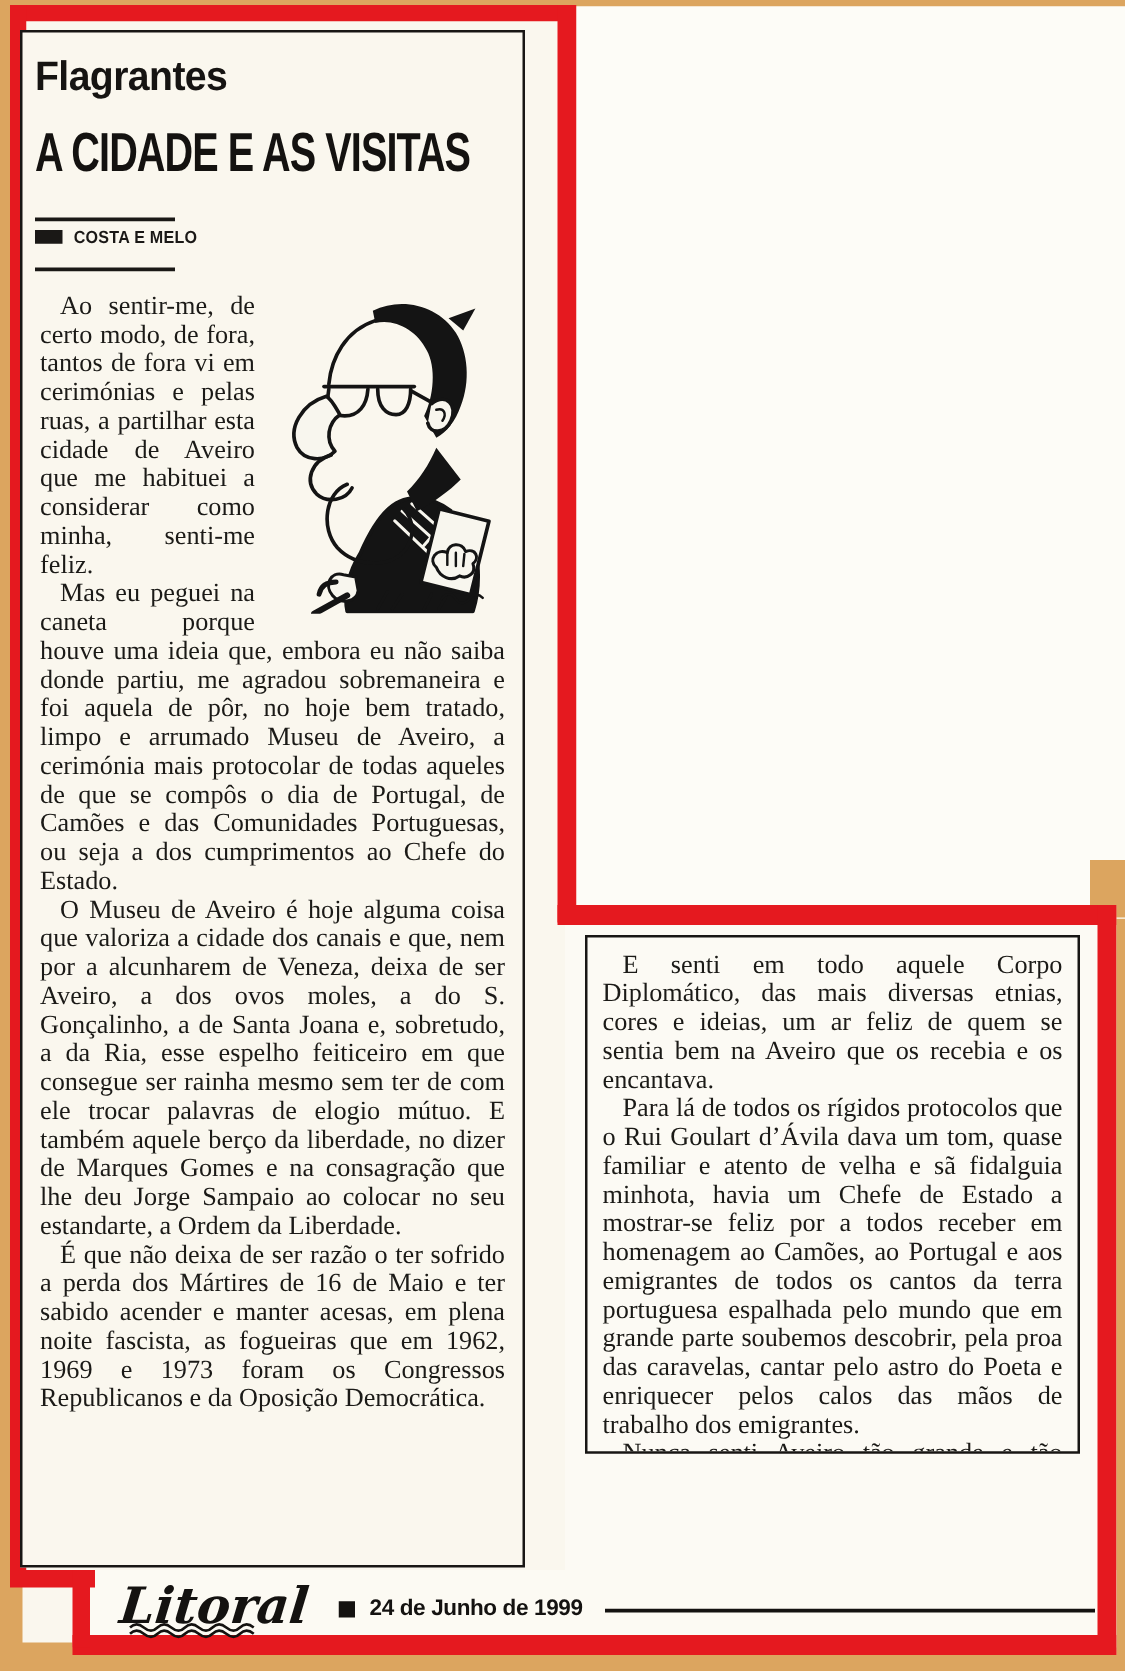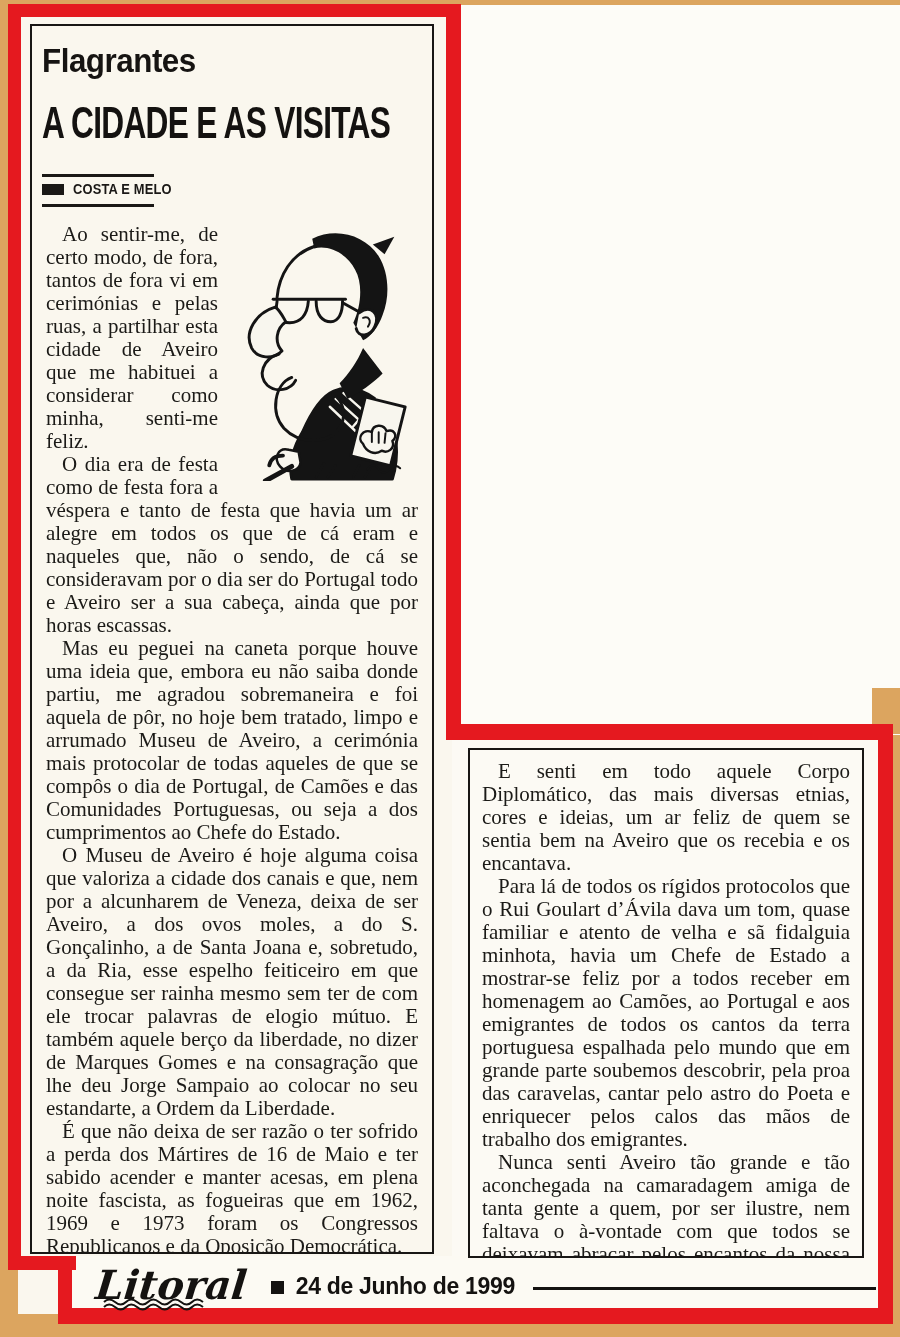--- a/index.html
+++ b/index.html
@@ -8,73 +8,73 @@
     background:#dca55f;
     font-family:"Liberation Serif", serif;
     color:#1b1a17;
   }
   .abs{position:absolute;}
   .paper{position:absolute;background:#faf7ee;}
   .red{position:absolute;background:#e5191f;}
   .blackbox{position:absolute;border:2px solid #181614;box-sizing:border-box;overflow:hidden;}
 
   
-  #left-box{left:30px;top:24px;width:404px;height:1230px;background:#faf7ee;}
+  #left-box{left:16px;top:24px;width:404px;height:1230px;background:#faf7ee;}
   .kicker{
     margin:16px 0 0 10px;
     font-family:"Liberation Sans", sans-serif;font-weight:bold;
     font-size:33px;letter-spacing:-0.5px;
     transform:scaleX(0.95);transform-origin:left center;white-space:nowrap;
     color:#161412;
   }
   .headline{
     margin:18px 0 0 10px;
     font-family:"Liberation Sans", sans-serif;font-weight:bold;
     font-size:44px;letter-spacing:-1px;
     transform:scaleX(0.72);transform-origin:left center;white-space:nowrap;
     color:#141210;
   }
   .byline{margin:26px 0 0 10px;width:112px;}
   .byline-rule{height:3px;background:#1a1816;}
-  .byline-row{display:flex;align-items:center;padding:4px 0 7px 0;}
+  .byline-row{display:flex;align-items:center;padding:4px 0 17px 0;}
   .byline-marker{width:22px;height:11px;background:#1a1816;margin-right:9px;flex:none;}
   .byline-author{
     font-family:"Liberation Sans", sans-serif;font-weight:bold;font-size:14px;
     letter-spacing:0.2px;transform:scaleX(0.92);transform-origin:left center;
     white-space:nowrap;color:#1a1816;
   }
   .bodytext{
     margin:16px 14px 0 14px;
     font-size:21px;line-height:23px;text-align:justify;
     hyphens:auto;-webkit-hyphens:auto;
   }
   .bodytext p{margin:0;text-indent:16px;}
   .caric{float:right;width:190px;height:256px;margin:2px 0 4px 10px;}
   .caric svg{width:100%;height:100%;}
 
   
-  #right-box{left:468px;top:748px;width:396px;height:510px;background:#fcfaf4;padding:10px 12px;}
+  #right-box{left:468px;top:748px;width:396px;height:415px;background:#fcfaf4;padding:10px 12px;}
   #right-box .bodytext{margin:0;}
   .signoff{
     margin:22px 10px 0 0;text-align:left;
     font-size:20px;
   }
 
   
   #masthead{left:76px;top:1262px;width:812px;height:46px;display:flex;align-items:center;}
   .logo-wrap{position:relative;margin-left:20px;flex:none;}
   .logo{
     font-family:"DejaVu Serif", serif;font-style:italic;font-weight:bold;
     font-size:40px;line-height:1;color:#141210;
     transform:skewX(-6deg);display:inline-block;
   }
   .logo-underline{position:absolute;left:6px;bottom:-7px;width:112px;height:14px;}
   .masthead-bullet{width:13px;height:13px;background:#141210;margin:4px 12px 0 24px;flex:none;}
   .masthead-date{
-    font-family:"Liberation Sans", sans-serif;font-weight:bold;font-size:23px;
+    font-family:"Liberation Sans", sans-serif;font-weight:bold;font-size:18px;
     letter-spacing:-0.3px;color:#141210;white-space:nowrap;margin-top:3px;flex:none;
   }
   .masthead-rule{flex:1;height:3px;background:#141210;margin:6px 12px 0 18px;}
 </style>
 </head>
 <body>
 
 <div class="paper" style="left:452px;top:5px;width:448px;height:730px;background:#fdfcf7;"></div>
 <div class="abs" style="left:872px;top:688px;width:28px;height:46px;background:#dca55f;"></div>
 <div class="paper" style="left:8px;top:4px;width:450px;height:1262px;"></div>
@@ -144,21 +144,20 @@
           <path d="M132,90 c12,-9 22,1 16,14 c-5,11 -17,11 -19,2" fill="#f8f6ee"></path>
           <path d="M136,95 c6,-2 9,3 5,9" stroke-width="2"></path>
 
           <path d="M112,162 C122,152 130,140 136,126 L156,152 C146,162 132,172 120,178 Z" fill="#141414" stroke="none"></path>
 
           <path d="M140,250 q7,-8 12,0 q5,7 12,-1 q5,-5 10,0" stroke-width="2"></path>
         </g>
       </svg>
     </div>
     <p>Ao sentir-me, de certo modo, de fora, tantos de fora vi em cerimónias e pelas ruas, a partilhar esta cidade de Aveiro que me habituei a considerar como minha, senti-me feliz.</p>
-    <p>O dia era de festa como de festa fora a véspera e tanto de festa que havia um ar alegre em todos os que de cá eram e naqueles que, não o sendo, de cá se consideravam por o dia ser do Portugal todo e Aveiro ser a sua cabeça, ainda que por horas escassas.</p>
     <p>Mas eu peguei na caneta porque houve uma ideia que, embora eu não saiba donde partiu, me agradou sobremaneira e foi aquela de pôr, no hoje bem tratado, limpo e arrumado Museu de Aveiro, a cerimónia mais protocolar de todas aqueles de que se compôs o dia de Portugal, de Camões e das Comunidades Portuguesas, ou seja a dos cumprimentos ao Chefe do Estado.</p>
     <p>O Museu de Aveiro é hoje alguma coisa que valoriza a cidade dos canais e que, nem por a alcunharem de Veneza, deixa de ser Aveiro, a dos ovos moles, a do S. Gonçalinho, a de Santa Joana e, sobretudo, a da Ria, esse espelho feiticeiro em que consegue ser rainha mesmo sem ter de com ele trocar palavras de elogio mútuo. E também aquele berço da liberdade, no dizer de Marques Gomes e na consagração que lhe deu Jorge Sampaio ao colocar no seu estandarte, a Ordem da Liberdade.</p>
     <p>É que não deixa de ser razão o ter sofrido a perda dos Mártires de 16 de Maio e ter sabido acender e manter acesas, em plena noite fascista, as fogueiras que em 1962, 1969 e 1973 foram os Congressos Republicanos e da Oposição Democrática.</p>
   </div>
 </div>
 
 <div id="right-box" class="blackbox">
   <div class="bodytext">
     <p>E senti em todo aquele Corpo Diplomático, das mais diversas etnias, cores e ideias, um ar feliz de quem se sentia bem na Aveiro que os recebia e os encantava.</p>
     <p>Para lá de todos os rígidos protocolos que o Rui Goulart d’Ávila dava um tom, quase familiar e atento de velha e sã fidalguia minhota, havia um Chefe de Estado a mostrar-se feliz por a todos receber em homenagem ao Camões, ao Portugal e aos emigrantes de todos os cantos da terra portuguesa espalhada pelo mundo que em grande parte soubemos descobrir, pela proa das caravelas, cantar pelo astro do Poeta e enriquecer pelos calos das mãos de trabalho dos emigrantes.</p>

